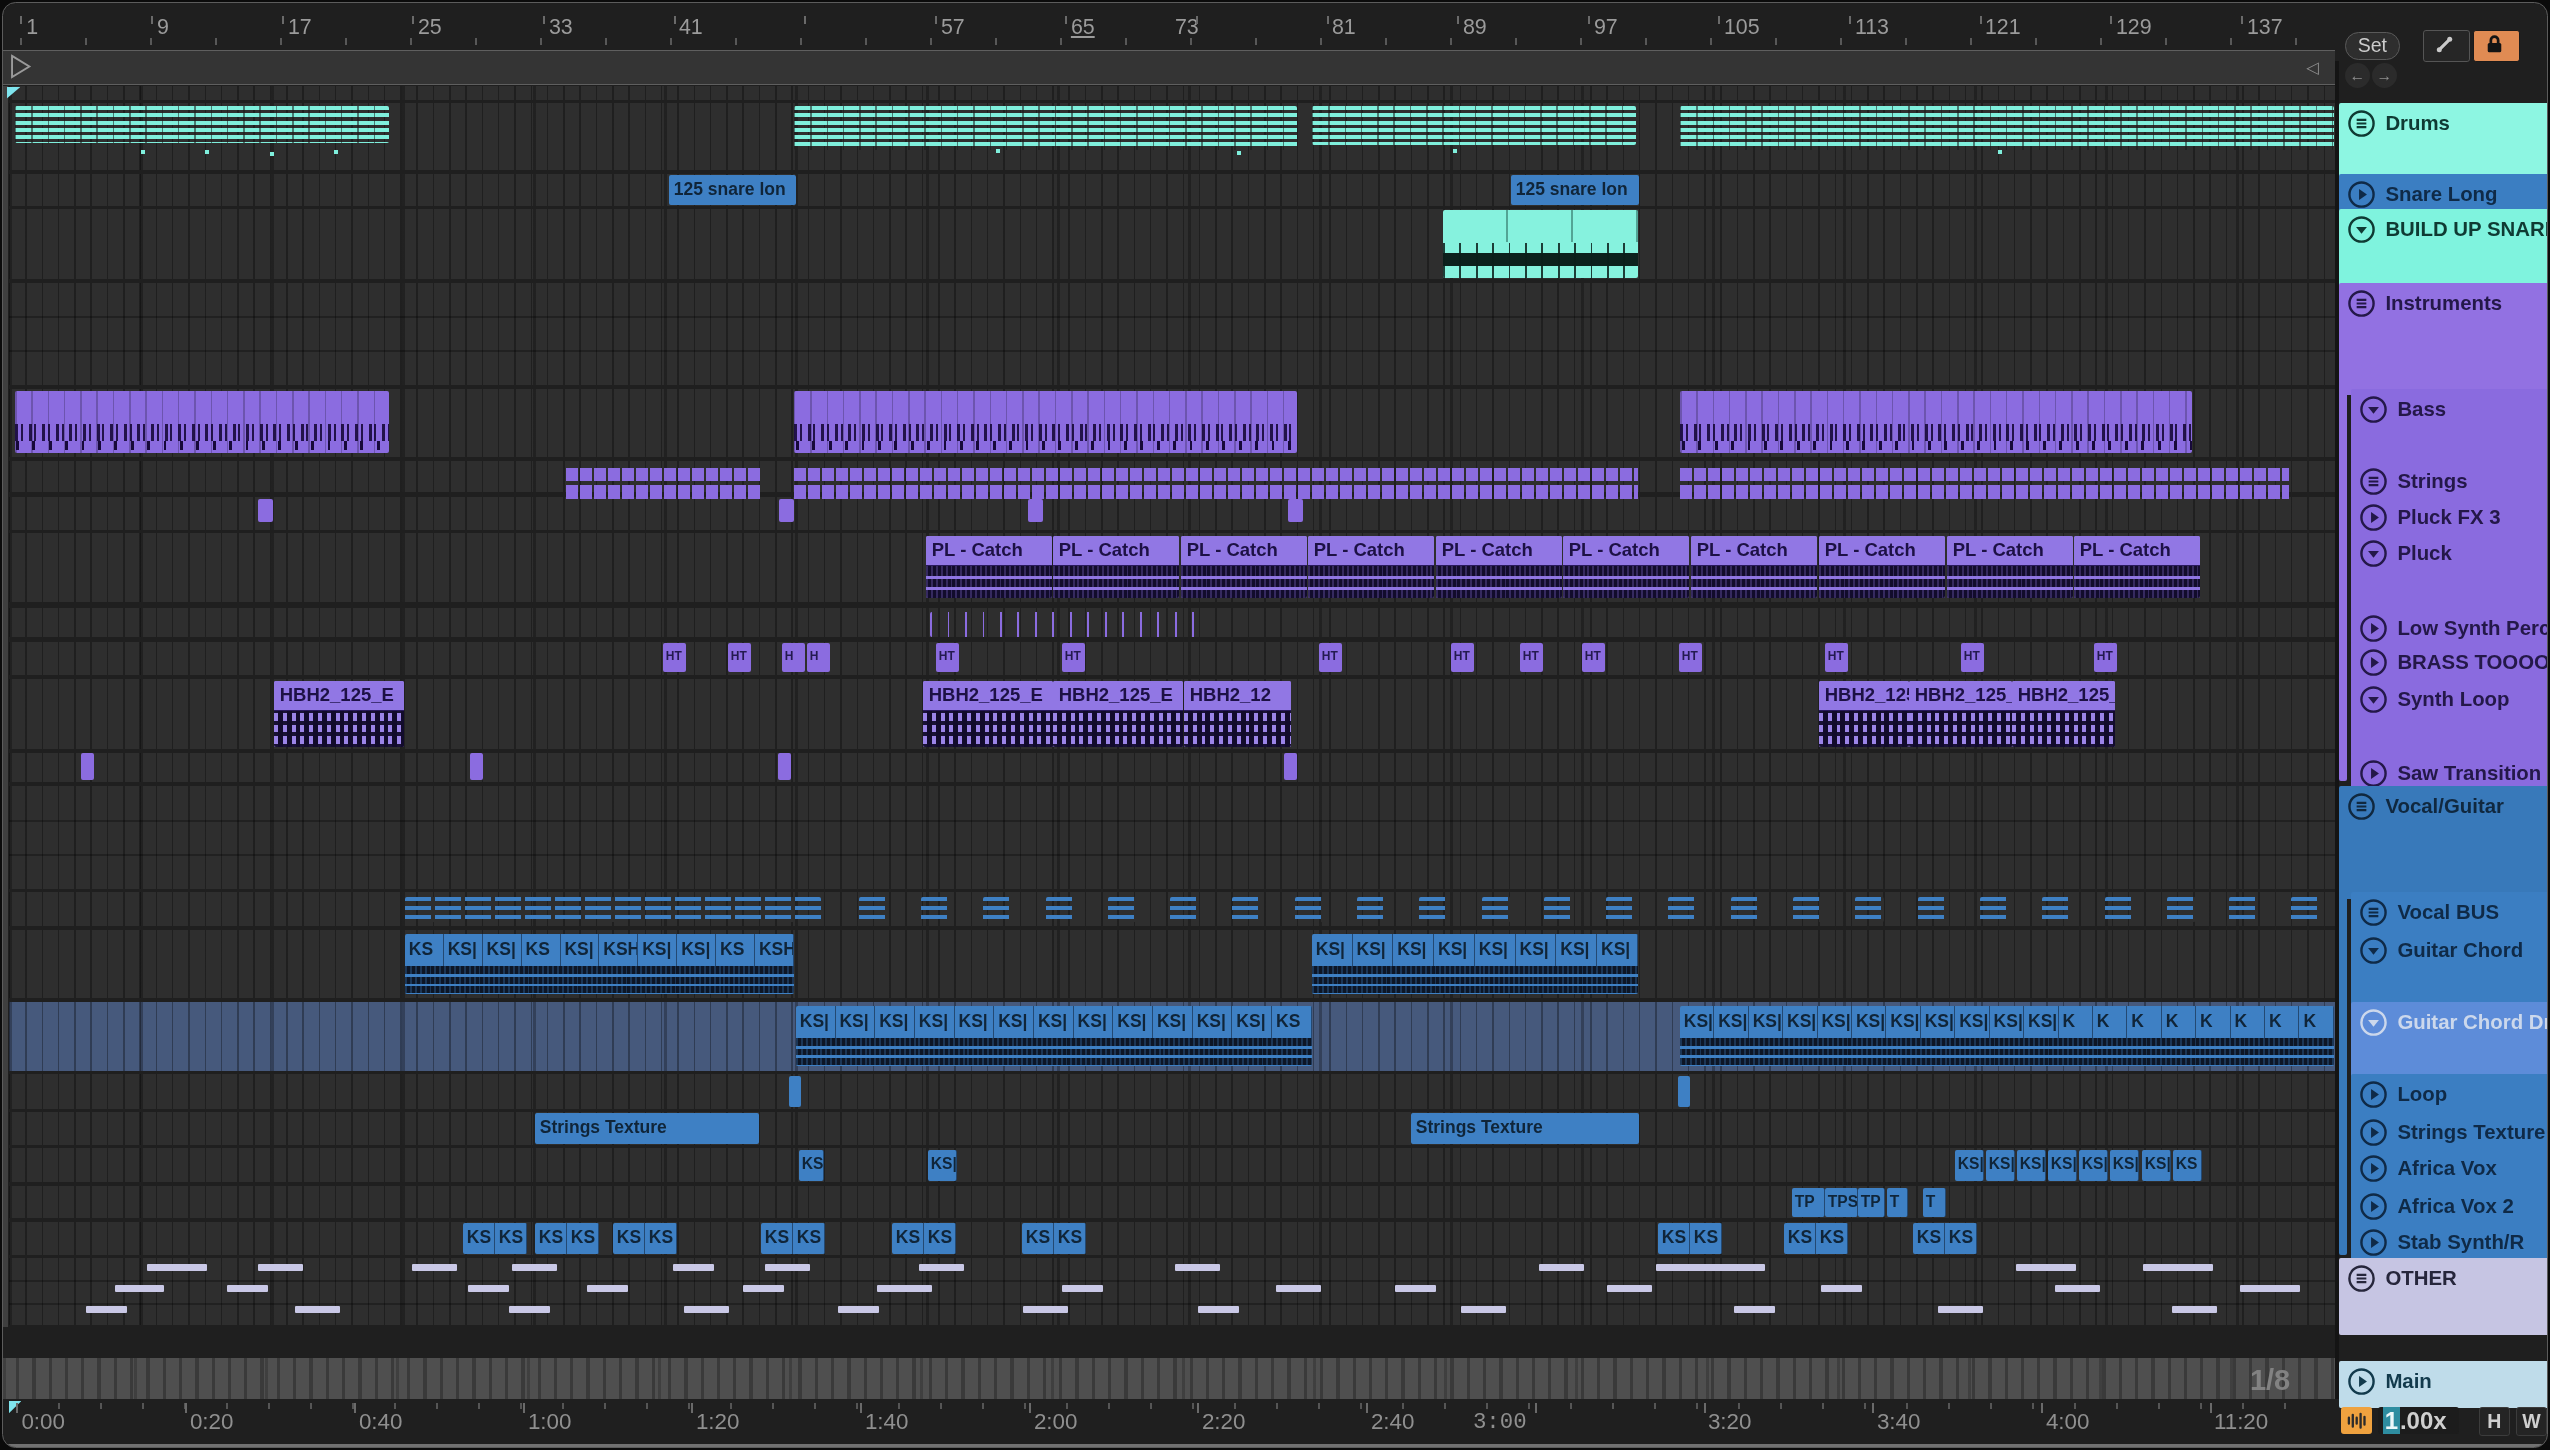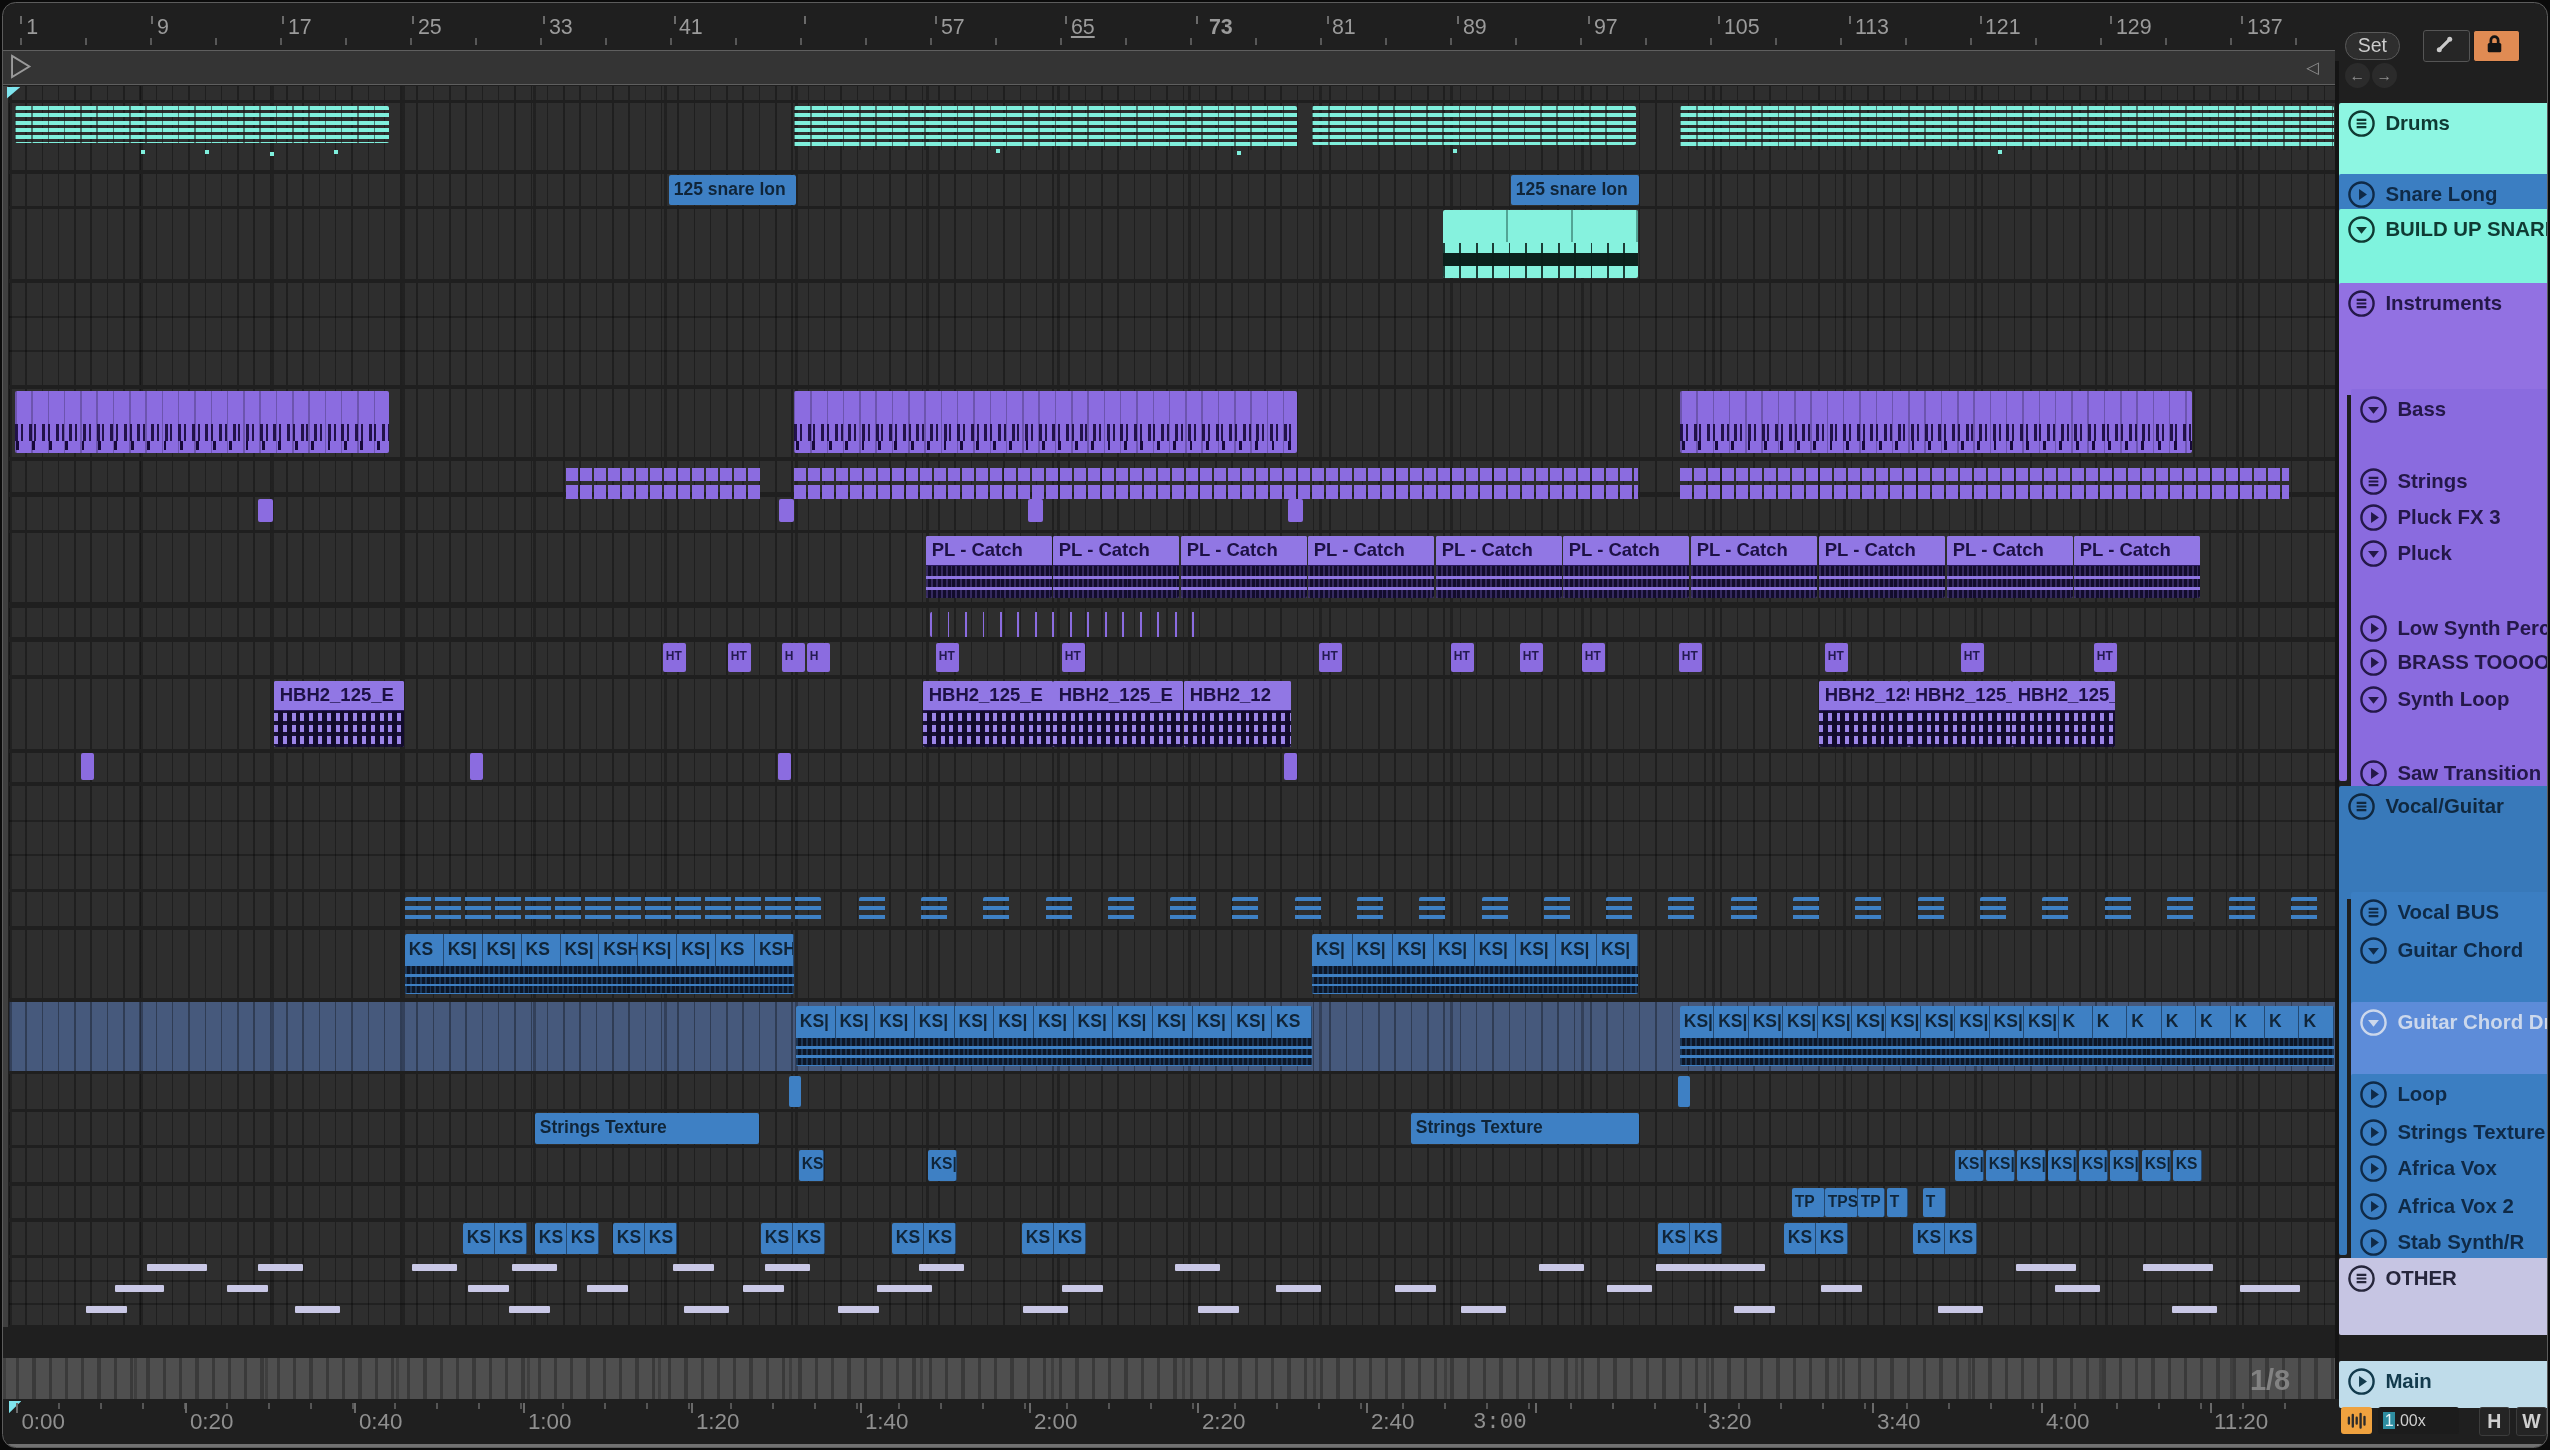--- a/index.html
+++ b/index.html
@@ -92,21 +92,21 @@
   .setbtn{position:absolute;left:2342px;top:29px;width:53px;height:26px;border-radius:13.6px;background:#2e2e2e;
     border:1.5px solid #5a5a5a;color:#cccccc;font-size:19.5px;text-align:center;line-height:25px;}
   .sqbtn{position:absolute;top:27px;width:45px;height:30px;border-radius:2.9px;border:1.5px solid #555;}
   .sqbtn svg{width:25px;height:25px;margin:1px 7.8px;}
   .circbtn{position:absolute;top:60px;width:25px;height:25px;border-radius:50%;background:#2b2b2b;
     color:#8f8f8f;font-size:15.6px;text-align:center;line-height:25px;}
   .wedge{position:absolute;background:#7FE5EE;clip-path:polygon(0 0,100% 0,0 100%);}
   .wavebtn{position:absolute;left:2338px;top:1404px;width:31px;height:27px;background:#EFA23F;border-radius:2.9px;}
   .wavebtn svg{width:23.4px;height:23.4px;margin:1.9px 3.9px;}
   .speedbox{position:absolute;left:2375px;top:1404px;width:76px;height:27px;background:#1c1c1c;border-radius:2.9px;
-    font-size:16px;line-height:27px;padding-left:4.9px;color:#cfcfcf;}
+    font-size:24px;line-height:27px;padding-left:4.9px;color:#cfcfcf;font-weight:bold;}
   .speedbox .hl{background:#2E8DA0;color:#ecf7f9;padding:0 1.9px;}
   .hwbtn{position:absolute;top:1404px;width:29px;height:27px;background:#242424;border:1px solid #3c3c3c;
     border-radius:2.9px;color:#cfcfcf;font-size:19.5px;font-weight:bold;text-align:center;line-height:26px;}
   .playtri{position:absolute;left:5.8px;top:51px;}
   .lefttri{position:absolute;left:2303px;top:55px;color:#8f8f8f;font-size:16.5px;}
 </style>
 </head>
 <body>
 
 <div id="app">
@@ -124,21 +124,21 @@
         <div class="barnum" style="left: 546px;">33</div>
         <div class="bartick" style="left: 540px; position: absolute;"></div>
         <div class="barnum" style="left: 676px;">41</div>
         <div class="bartick" style="left: 671px; position: absolute;"></div>
         <div class="barnum" style="left: 807px; margin-top: 36px;">49</div>
         <div class="bartick" style="left: 801px; position: absolute;"></div>
         <div class="barnum" style="left: 938px;">57</div>
         <div class="bartick" style="left: 932px; position: absolute;"></div>
         <div class="barnum" style="left: 1068px; text-decoration: underline;">65</div>
         <div class="bartick" style="left: 1062px; position: absolute;"></div>
-        <div class="barnum" style="left: 1206px; font-weight: bold;">73</div>
+        <div class="barnum" style="left: 1172px;">73</div>
         <div class="bartick" style="left: 1193px; position: absolute;"></div>
         <div class="barnum" style="left: 1329px;">81</div>
         <div class="bartick" style="left: 1324px; position: absolute;"></div>
         <div class="barnum" style="left: 1460px;">89</div>
         <div class="bartick" style="left: 1454px; position: absolute;"></div>
         <div class="barnum" style="left: 1591px;">97</div>
         <div class="bartick" style="left: 1585px; position: absolute;"></div>
         <div class="barnum" style="left: 1721px;">105</div>
         <div class="bartick" style="left: 1715px; position: absolute;"></div>
         <div class="barnum" style="left: 1852px;">113</div>

